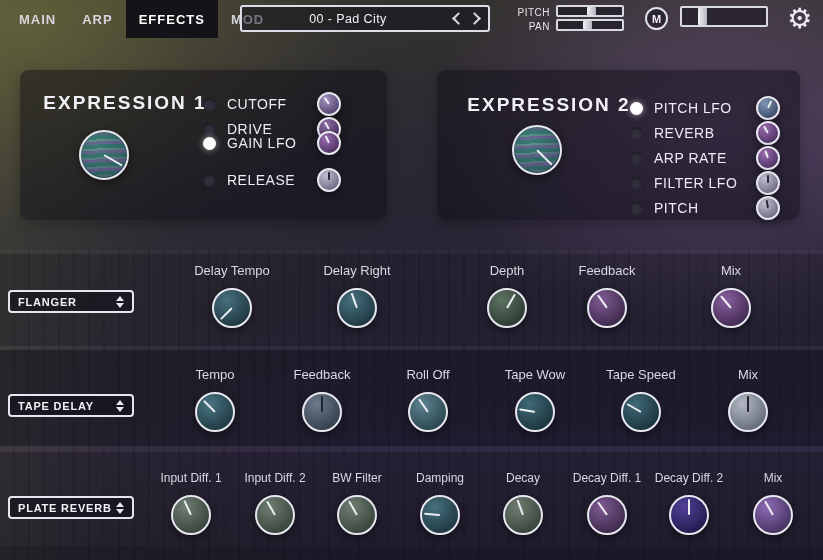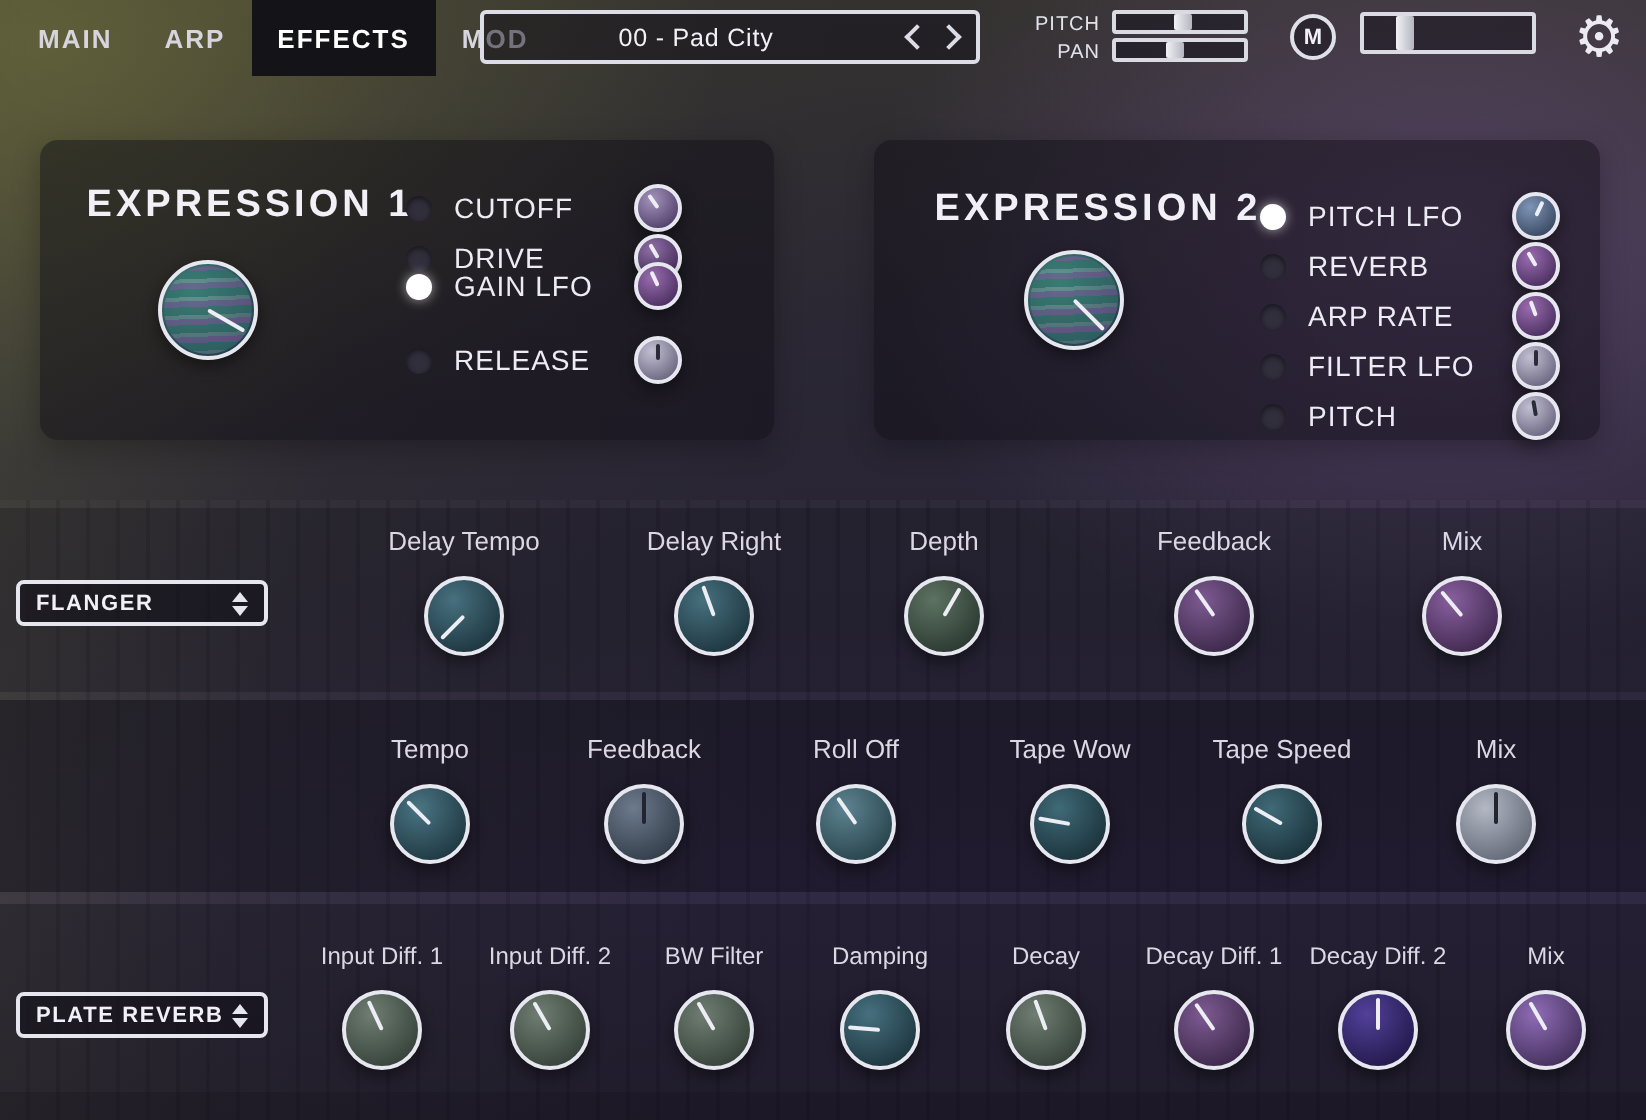--- a/index.html
+++ b/index.html
@@ -207,39 +207,46 @@
     <div class="knob k40" style="background: radial-gradient(circle at 35% 28%, rgb(71, 112, 126) 0%, rgb(31, 56, 66) 78%);">
         <div class="needle" style="transform: rotate(-135deg);"></div>
       </div>
   </div>
   <div class="fxk" style="left:312px;top:262px;">
     <div class="fx-label">Delay Right</div>
     <div class="knob k40" style="background: radial-gradient(circle at 35% 28%, rgb(71, 112, 126) 0%, rgb(31, 56, 66) 78%);">
         <div class="needle" style="transform: rotate(-20deg);"></div>
       </div>
   </div>
-  <div class="fxk" style="left:427px;top:262px;">
+  <div class="fxk" style="left:462px;top:262px;">
     <div class="fx-label">Depth</div>
     <div class="knob k40" style="background: radial-gradient(circle at 35% 28%, rgb(93, 114, 98) 0%, rgb(45, 59, 50) 78%);">
         <div class="needle" style="transform: rotate(30deg);"></div>
       </div>
   </div>
   <div class="fxk" style="left:562px;top:262px;">
     <div class="fx-label">Feedback</div>
     <div class="knob k40" style="background: radial-gradient(circle at 35% 28%, rgb(126, 90, 146) 0%, rgb(62, 42, 76) 78%);">
         <div class="needle" style="transform: rotate(-35deg);"></div>
       </div>
   </div>
   <div class="fxk" style="left:686px;top:262px;">
     <div class="fx-label">Mix</div>
     <div class="knob k40" style="background: radial-gradient(circle at 35% 28%, rgb(136, 95, 158) 0%, rgb(67, 43, 82) 78%);">
         <div class="needle" style="transform: rotate(-40deg);"></div>
       </div>
   </div>
 
+  <div class="dropdown" style="top:394px;">
+    <span>TAPE DELAY</span>
+    <span class="dd-arrows">
+        <i class="up"></i>
+        <i class="dn"></i>
+      </span>
+  </div>
   <div class="fxk" style="left:170px;top:366px;">
     <div class="fx-label">Tempo</div>
     <div class="knob k40" style="background: radial-gradient(circle at 35% 28%, rgb(74, 116, 130) 0%, rgb(32, 58, 68) 78%);">
         <div class="needle" style="transform: rotate(-45deg);"></div>
       </div>
   </div>
   <div class="fxk" style="left:277px;top:366px;">
     <div class="fx-label">Feedback</div>
     <div class="knob k40" style="background: radial-gradient(circle at 35% 28%, rgb(108, 122, 140) 0%, rgb(53, 63, 76) 78%);">
         <div class="needle" style="transform: rotate(0deg); background: rgb(34, 37, 48);"></div>

